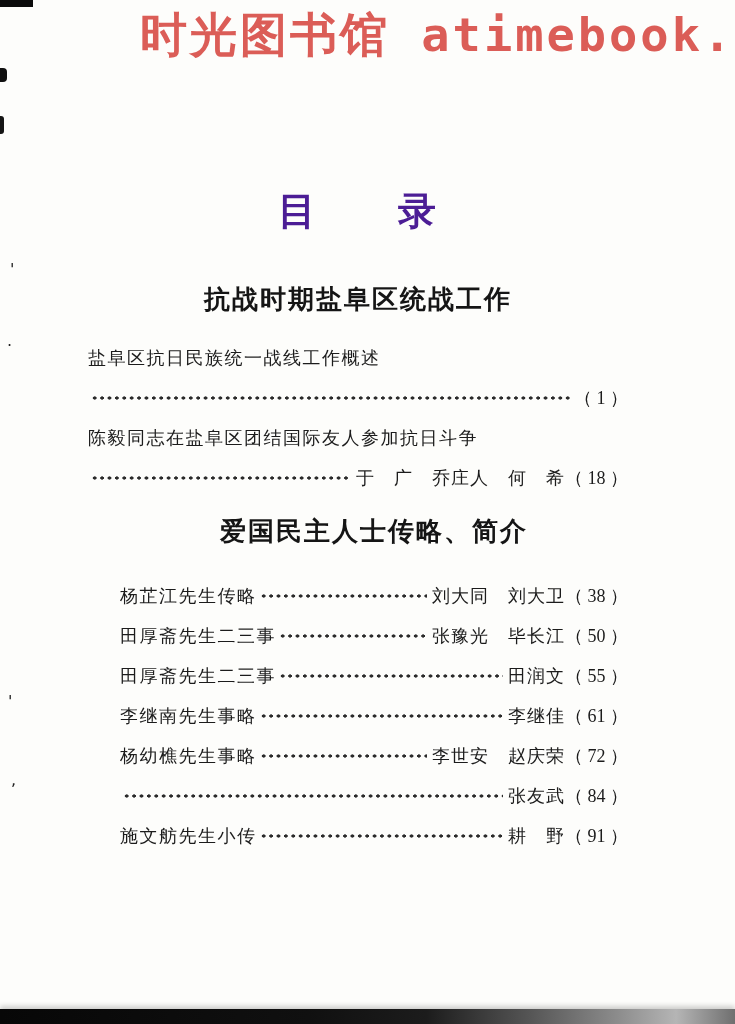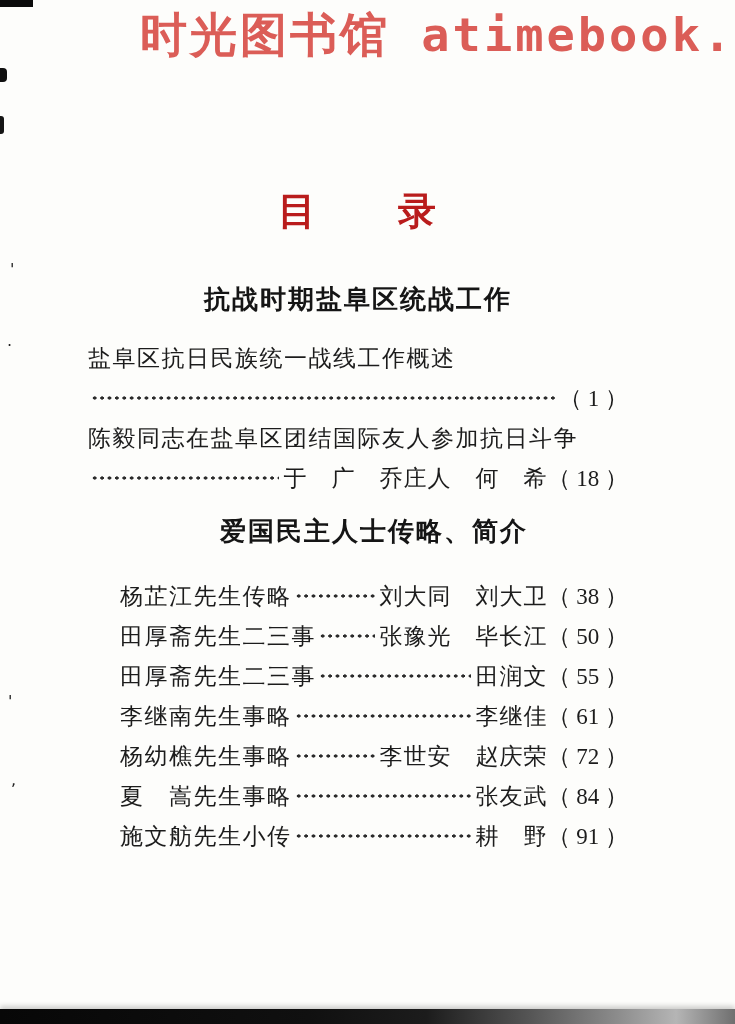--- a/index.html
+++ b/index.html
@@ -41,40 +41,40 @@
 
   
   .content { position:absolute; left:88px; top:0; width:540px; }
 
   .doc-title {
     margin-top:188px;
     text-align:center;
     font-size:38px; line-height:46px;
     font-weight:bold;
     letter-spacing:2px;
-    color:#b91c1c;
+    color:#4c1d95;
   }
 
   .section-heading {
     text-align:center;
     font-family:"Liberation Sans","DejaVu Sans",sans-serif;
     font-weight:bold;
     font-size:26px; line-height:34px;
     letter-spacing:2px;
     color:#151515;
     margin:0 0 22px 0;
   }
   .section-a { margin-top:48px; }
   .section-b { margin-top:16px;margin-left:32px; }
   .section-b .section-heading { margin-bottom:28px; }
 
   .row {
     display:flex; align-items:center;
     height:40px;
-    font-size:23px;
+    font-size:18px;
     white-space:nowrap;
   }
   .entry-title   { letter-spacing:1.5px; }
   .entry-authors { letter-spacing:1px; margin-left:2px; }
   .entry-page    { letter-spacing:0; }
   .leader {
     flex:1 1 auto;
     height:40px;
     margin:0 3px;
     background-image:radial-gradient(circle,#2a2a2a 1.5px,transparent 1.7px);
@@ -159,21 +159,20 @@
 
   <div class="row">
     <span class="entry-title">杨幼樵先生事略</span>
     <span class="leader"></span>
     <span class="entry-authors">李世安　赵庆荣</span>
     <span class="entry-page">（ 72 ）</span>
   </div>
 
 
   <div class="row">
-    <span class="entry-title">夏　嵩先生事略</span>
     <span class="leader"></span>
     <span class="entry-authors">张友武</span>
     <span class="entry-page">（ 84 ）</span>
   </div>
 
   <div class="row">
     <span class="entry-title">施文舫先生小传</span>
     <span class="leader"></span>
     <span class="entry-authors">耕　野</span>
     <span class="entry-page">（ 91 ）</span>

